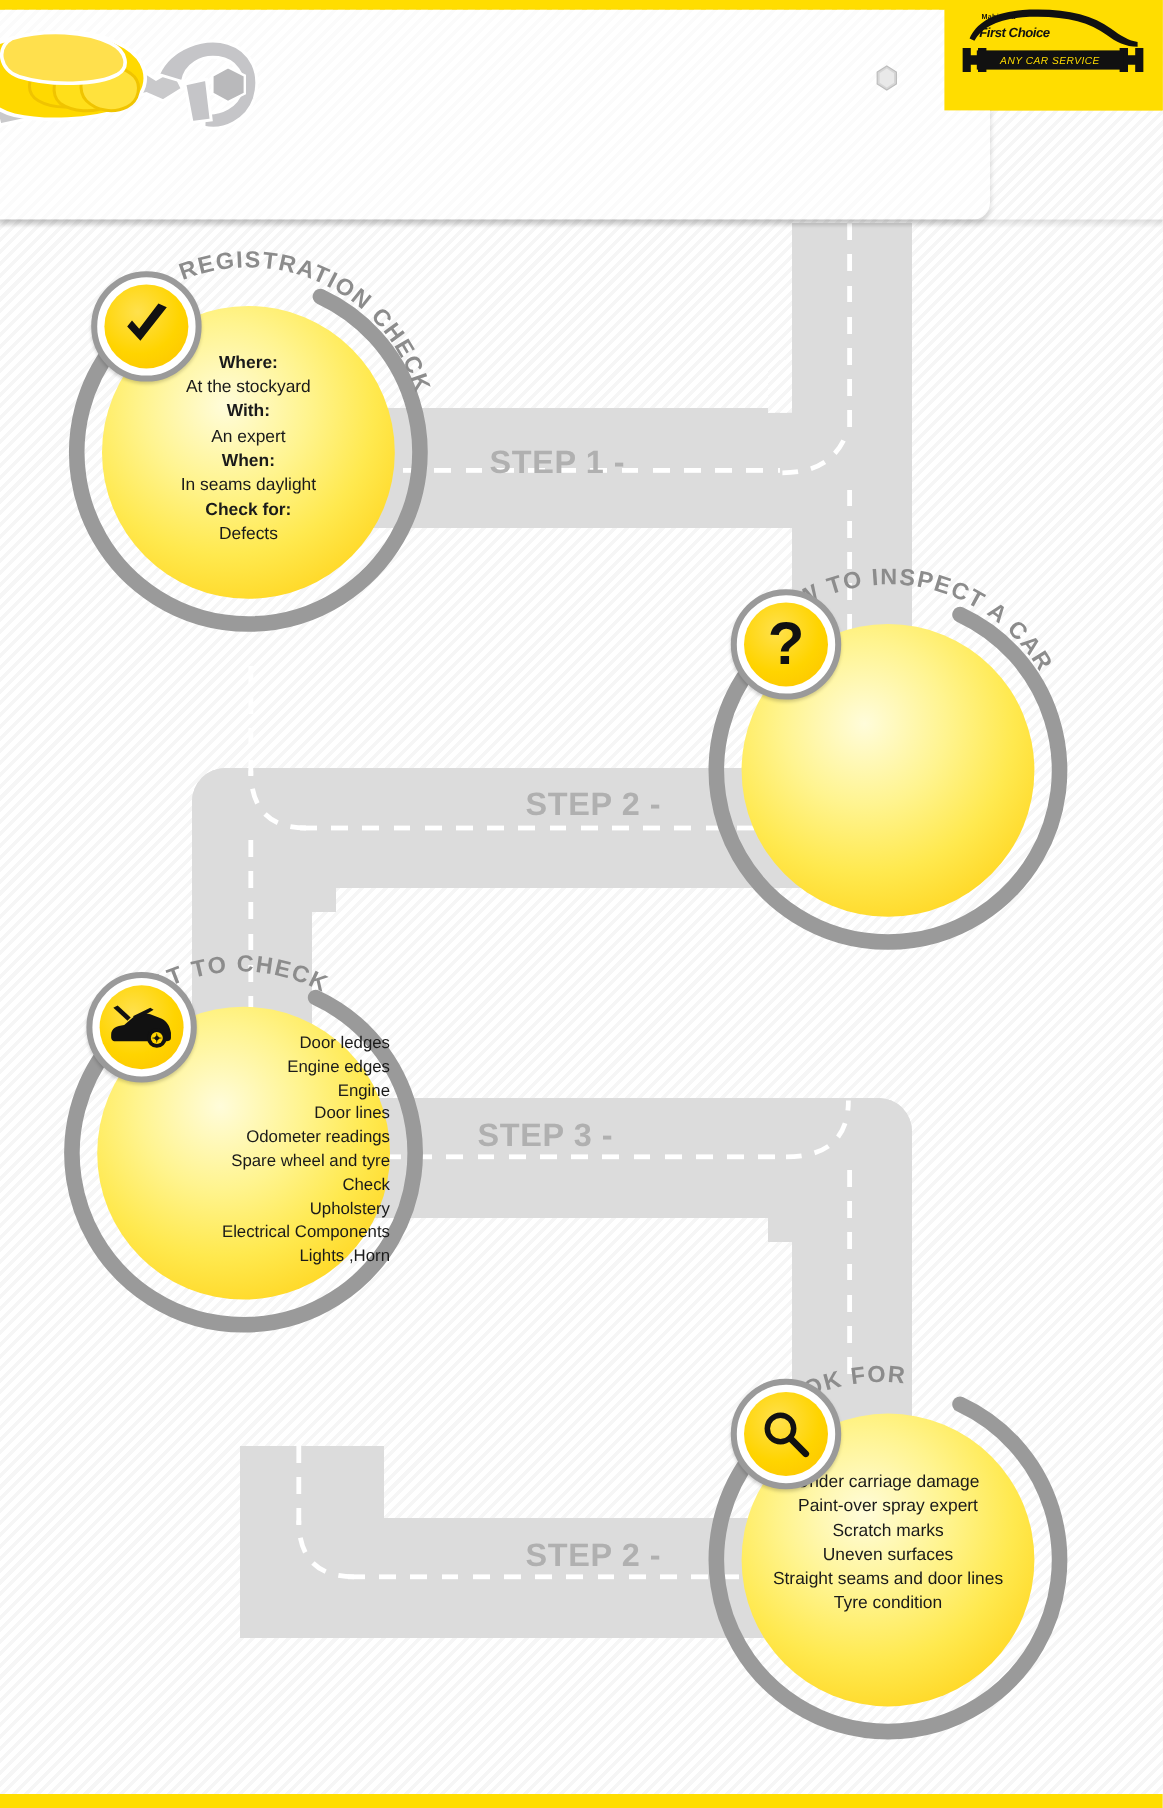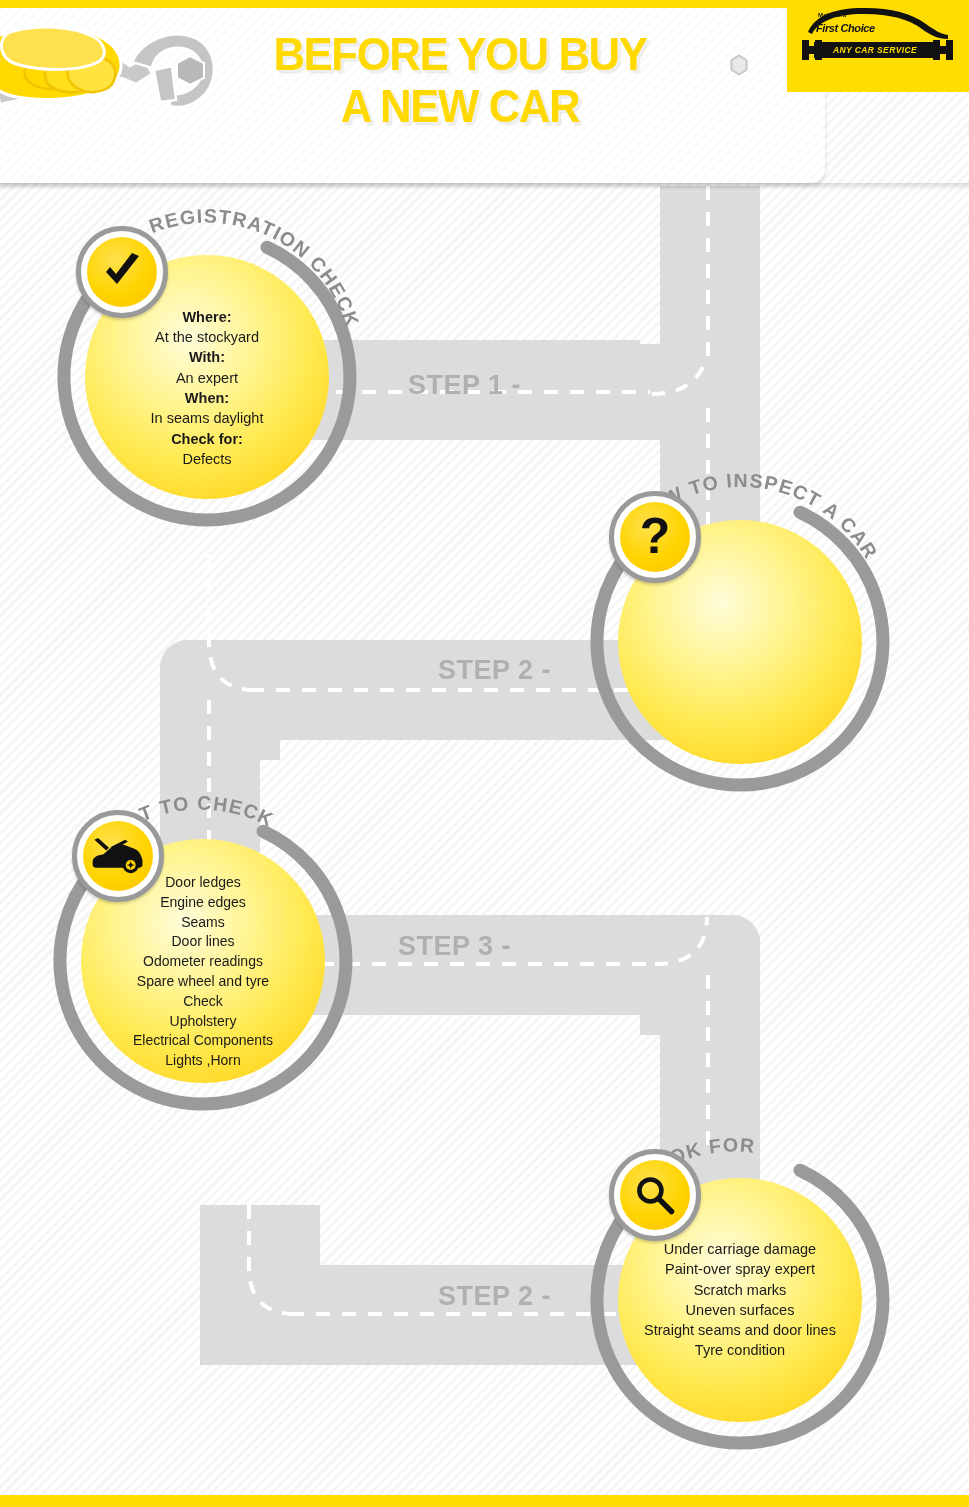--- a/index.html
+++ b/index.html
@@ -69,21 +69,21 @@
   .logo-text-small {
     position:absolute; left:18px; top:6px;
     font-size:6px; font-weight:bold; color:#111; letter-spacing:.2px;
   }
   .logo-ribbon {
     position:absolute; left:14px; top:36px; width:122px; height:16px;
     background:#111;
     display:flex; align-items:center; justify-content:center;
   }
   .logo-ribbon span {
-    font-size:8.5px; font-weight:bold; font-style:italic;
+    font-size:8.5px; font-weight:normal; font-style:italic;
     color:#ffdd00; letter-spacing:.4px; white-space:nowrap;
   }
 
   .hdr-title {
     position:absolute; left:200px; top:28px; width:520px;
     text-align:center;
   }
   .hdr-title .line {
     font-size:47px; line-height:52px; font-weight:bold;
     color:#ffd900;
@@ -119,21 +119,21 @@
   .node { position:absolute; width:310px; height:310px; }
   .ring {
     position:absolute; left:0; top:0; width:310px; height:310px;
   }
   .disc {
     position:absolute; left:33px; top:33px; width:244px; height:244px;
     border-radius:50%;
     background:radial-gradient(circle at 42% 34%, #fffcda 0%, #fff48f 32%, #ffe94f 58%, #ffd31a 86%, #ffcc00 100%);
   }
   .node-list {
-    position:absolute; left:33px; top:44px; width:244px; height:244px;
+    position:absolute; left:33px; top:30px; width:244px; height:244px;
     display:flex; flex-direction:column; align-items:center; justify-content:center;
     text-align:center;
     font-size:14.5px; line-height:20.3px; color:#1a1a1a;
   }
   .node-list .kv-key { font-weight:bold; }
   .node-list .item { white-space:nowrap; }
 
   .badge {
     position:absolute; width:92px; height:92px; border-radius:50%;
     background:#fff;
@@ -283,24 +283,24 @@
     <svg class="ring" viewBox="0 0 310 310">
       <path d="M 155 12 A 143 143 0 1 1 154.9 12" stroke="#9a9a9a" stroke-width="13" fill="none" stroke-linecap="round" stroke-dasharray="760 120" stroke-dashoffset="-62"></path>
     </svg>
     <div class="disc"></div>
     <svg class="arc-text" viewBox="0 0 340 340" style="left:-13px; top:-13px;">
       <defs>
           <path id="arc2" d="M 62 60 A 145 145 0 0 1 310 150" fill="none"></path>
         </defs>
       <text><textPath href="#arc2" startOffset="2%">WHAT TO CHECK</textPath></text>
     </svg>
-    <div class="node-list" style="font-size:14px; line-height:19.8px;">
+    <div class="node-list" style="font-size:14px; line-height:19.8px;align-items:flex-end;">
       <div class="item">Door ledges</div>
       <div class="item">Engine edges</div>
-      <div class="item">Seams</div>
+      <div class="item">Engine</div>
       <div class="item">Door lines</div>
       <div class="item">Odometer readings</div>
       <div class="item">Spare wheel and tyre</div>
       <div class="item">Check</div>
       <div class="item">Upholstery</div>
       <div class="item">Electrical Components</div>
       <div class="item">Lights ,Horn</div>
     </div>
     <div class="badge" style="left:24px; top:4px;">
       <div class="badge-inner">
@@ -361,24 +361,20 @@
         <path d="M 0 4 L 7 4 L 7 10 L 13 10 L 13 4 L 20 4 L 20 24 L 13 24 L 13 18 L 7 18 L 7 24 L 0 24 Z" fill="#111"></path>
         <path d="M 151 4 L 144 4 L 144 10 L 138 10 L 138 4 L 131 4 L 131 24 L 138 24 L 138 18 L 144 18 L 144 24 L 151 24 Z" fill="#111"></path>
       </svg>
       <div class="logo-text-small">Mahindra</div>
       <div class="logo-text-main">First Choice</div>
       <div class="logo-ribbon">
         <span>ANY CAR SERVICE</span>
       </div>
     </div>
 
-    <div class="hdr-title">
-      <div class="line">BEFORE YOU BUY</div>
-      <div class="line">A NEW CAR</div>
-    </div>
 
     <svg class="bolt" viewBox="0 0 20 22">
       <polygon points="10,1 18,6 18,16 10,21 2,16 2,6" fill="#d6d6d6" stroke="#bdbdbd" stroke-width="1"></polygon>
       <polygon points="10,3 16,7 16,15 10,19 4,15 4,7" fill="#e9e9e9"></polygon>
     </svg>
 
     <div class="wrench-wrap">
       <svg viewBox="0 0 230 126" width="230" height="126">
 
         <path d="M 0 72 L 120 48 L 136 58 L 150 50 L 158 66 L 142 76 L 128 70 L 6 96 Z" fill="#c9c9cb" stroke="#ffffff" stroke-width="2.5"></path>

